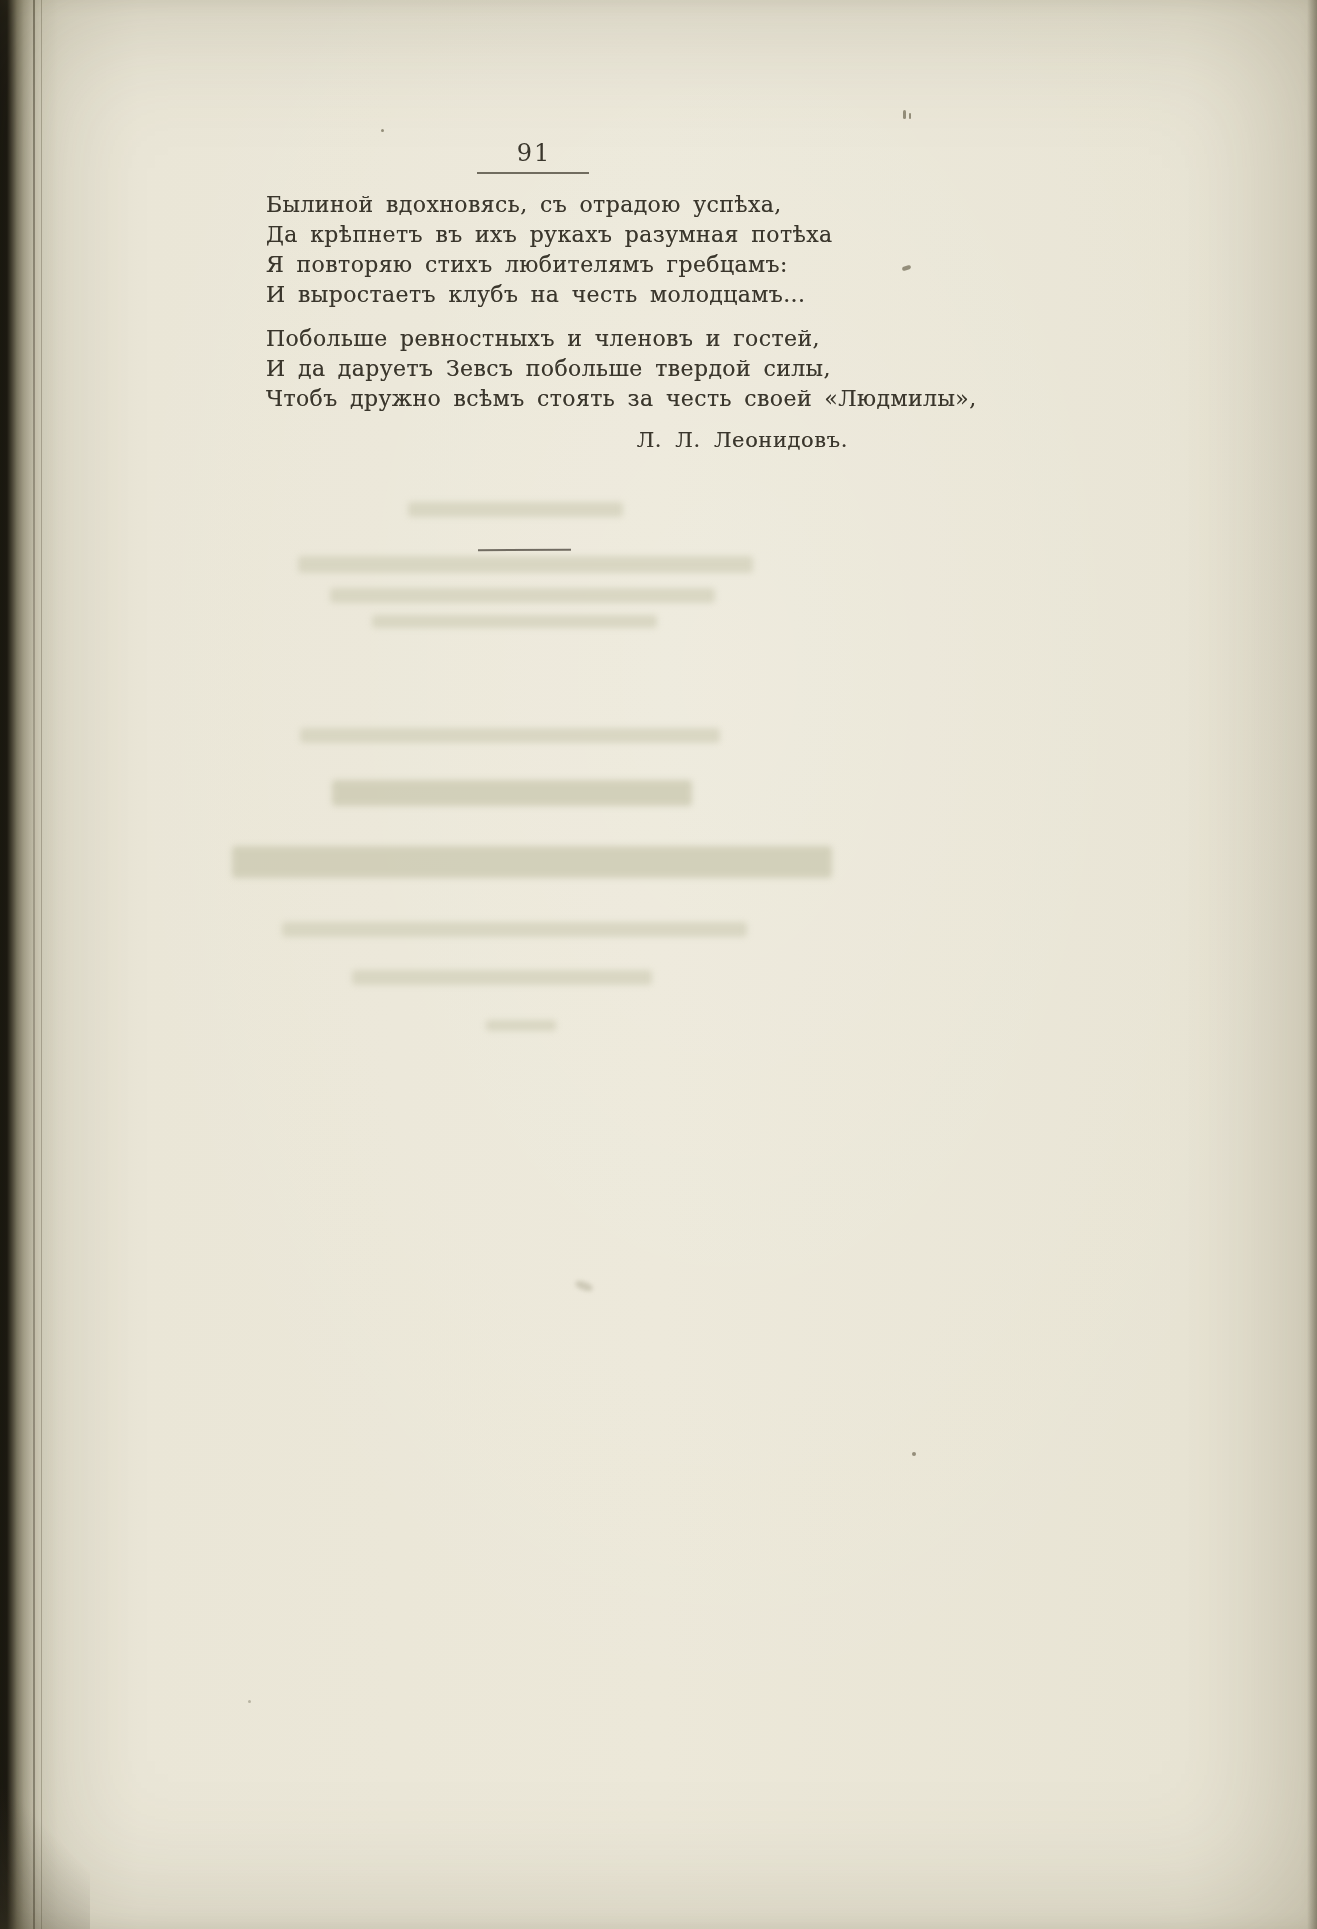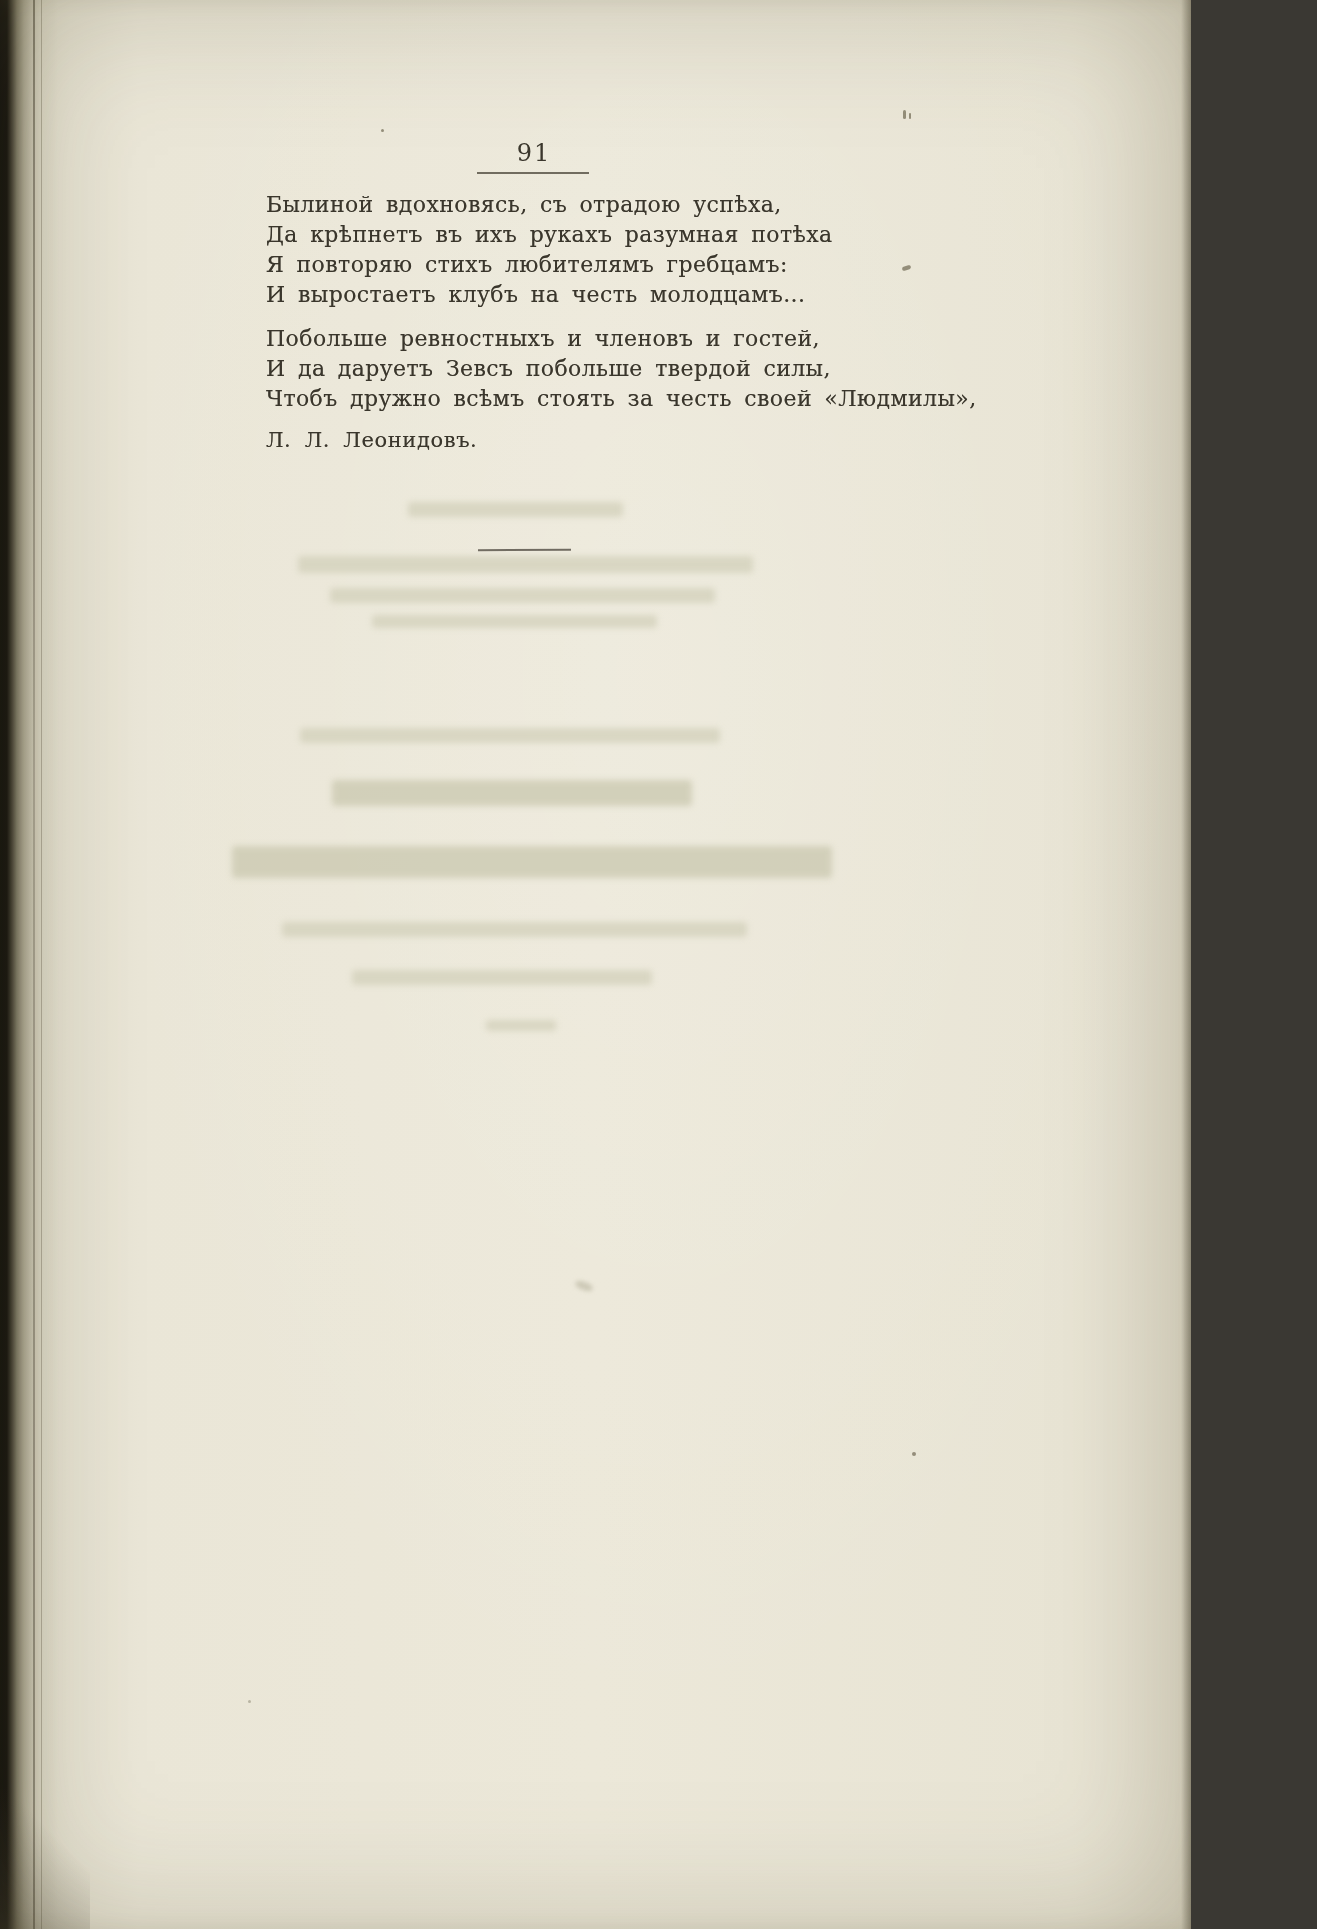--- a/index.html
+++ b/index.html
@@ -3,21 +3,21 @@
 <meta charset="utf-8">
 <style>
   * { margin:0; padding:0; box-sizing:border-box; }
   html, body { width:1317px; height:1929px; }
   body {
     background:#3a3833;
     font-family:"DejaVu Serif", "Liberation Serif", serif;
   }
   .page {
     position:relative;
-    width:1191px; height:1929px;
+    width:1317px; height:1929px;
     overflow:hidden;
     background:
       radial-gradient(ellipse at 55% 35%, rgba(255,255,255,0.14), rgba(255,255,255,0) 62%),
       linear-gradient(90deg, #d6d2bf 0px, #e3dfcf 70px, #eae6d7 140px, #ece8d9 50%, #e8e4d4 90%, #ded9c8 100%),
       #e9e5d6;
   }
   .vignette {
     position:absolute; inset:0; pointer-events:none;
     box-shadow: inset 0 0 140px rgba(96,88,58,0.28), inset 0 0 18px rgba(96,88,58,0.12);
   }
@@ -58,21 +58,21 @@
     position:absolute; left:266px; top:190px; width:606px;
     font-size:22px; color:#3a362c;
     text-shadow:0 0 0.5px rgba(58,54,44,0.55);
   }
   .stanza { margin-bottom:14px; }
   .poem-line {
     line-height:30px; white-space:nowrap;
     word-spacing:5px; letter-spacing:0.4px;
   }
   .signature {
-    margin-top:3px; padding-right:24px;
+    margin-top:3px; text-align:right; padding-right:24px;
     font-size:21px; word-spacing:6px; letter-spacing:0.6px;
   }
 
   .section-divider {
     position:absolute; top:549px; left:478px; width:93px; height:2px;
     background:#59544a; opacity:0.85;
     transform:rotate(-0.3deg);
   }
 
   

